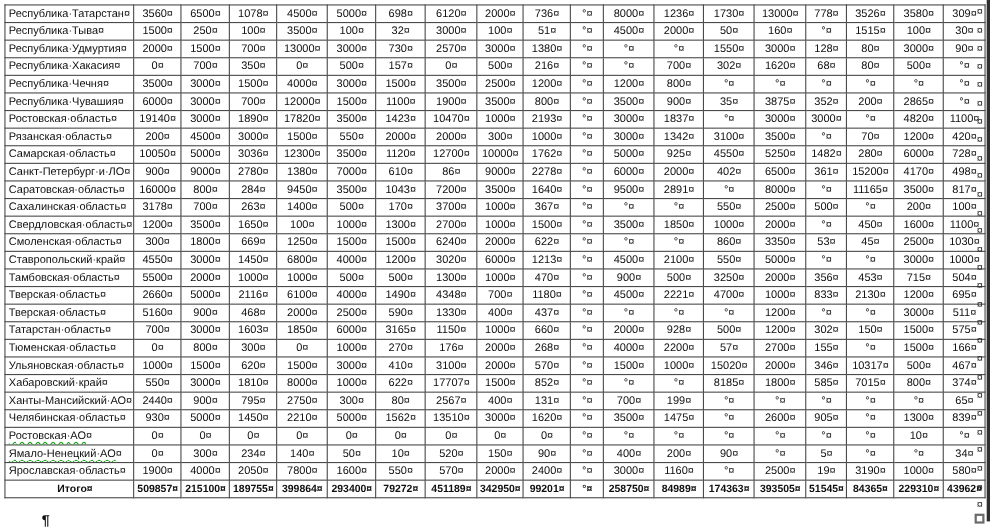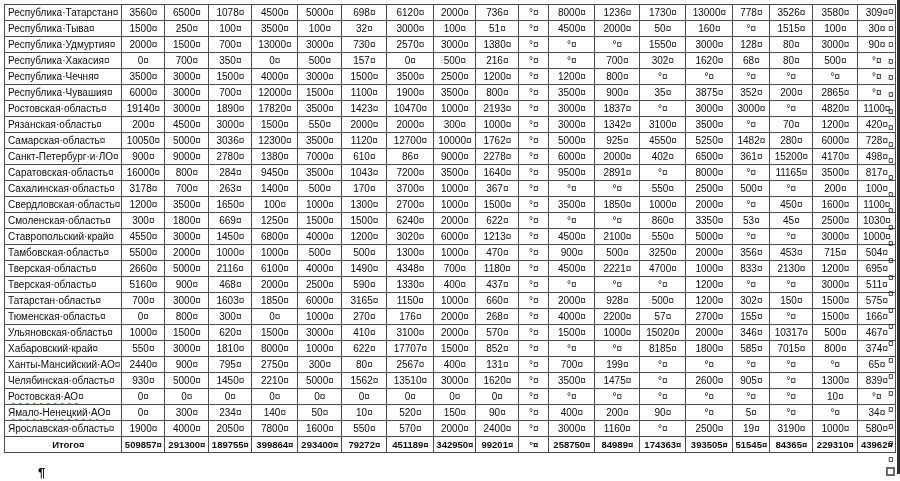--- a/index.html
+++ b/index.html
@@ -640,21 +640,21 @@
         <td>°¤</td>
         <td>2500¤</td>
         <td>19¤</td>
         <td>3190¤</td>
         <td>1000¤</td>
         <td>580¤</td>
       </tr>
       <tr class="total">
         <td class="region" style="text-align: center; padding-left: 11px;">Итого¤</td>
         <td>509857¤</td>
-        <td>291300¤</td>
+        <td>215100¤</td>
         <td>189755¤</td>
         <td>399864¤</td>
         <td>293400¤</td>
         <td>79272¤</td>
         <td>451189¤</td>
         <td>342950¤</td>
         <td>99201¤</td>
         <td>°¤</td>
         <td>258750¤</td>
         <td>84989¤</td>

